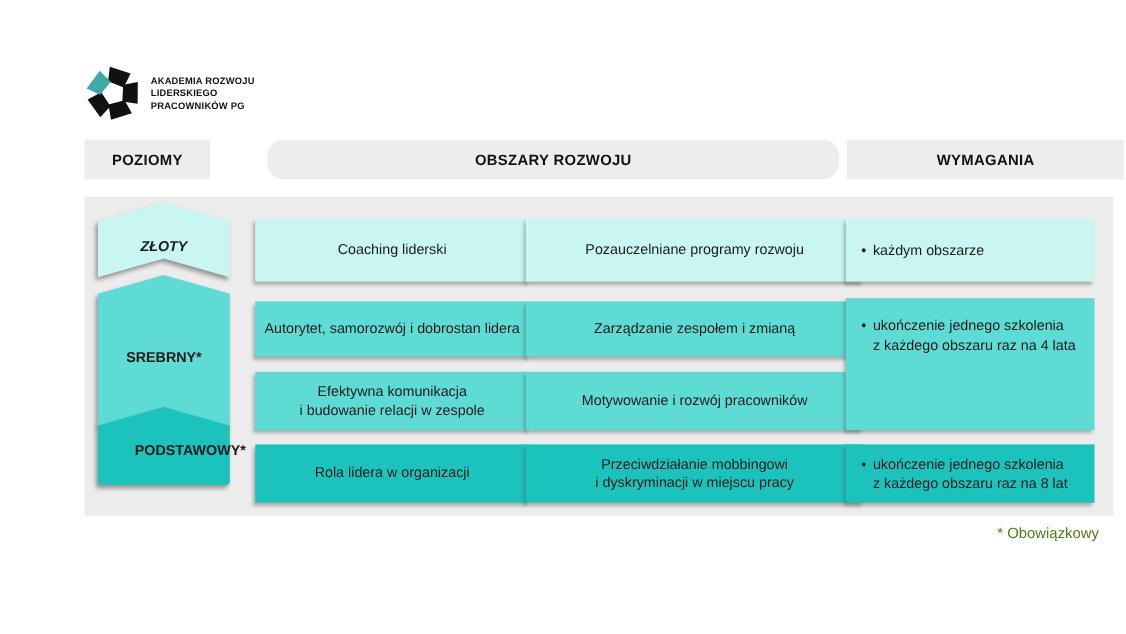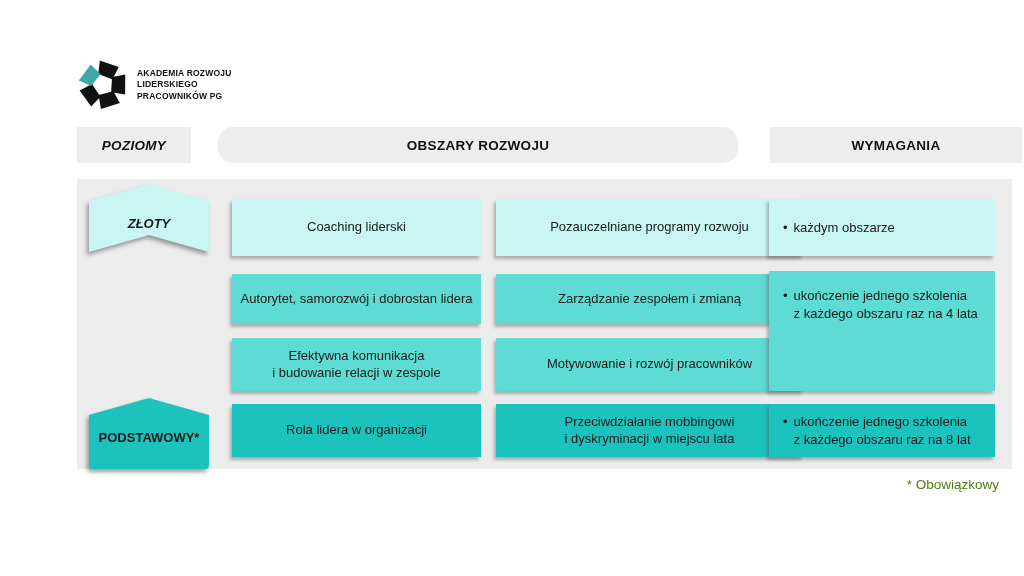--- a/index.html
+++ b/index.html
@@ -10,48 +10,48 @@
   
   .logo{position:absolute;left:45px;top:58px;display:flex;align-items:center;}
   .logo-mark{width:52px;height:54px;}
   .logo-text{margin-left:8px;font-size:8.5px;font-weight:bold;line-height:1.35;letter-spacing:.2px;color:#111;}
   
   .colhead{
     position:absolute;top:127px;height:36px;background:#ededed;
     display:flex;align-items:center;justify-content:center;
     font-size:13.5px;font-weight:bold;letter-spacing:.3px;color:#111;
   }
-  .colhead.poziomy{left:45px;width:114px;font-style:italic;}
-  .colhead.obszary{left:186px;width:520px;border-radius:15px;}
+  .colhead.poziomy{left:45px;width:114px;}
+  .colhead.obszary{left:211px;width:520px;border-radius:15px;}
   .colhead.wymagania{left:738px;width:252px;}
   
   .panel{position:absolute;left:45px;top:179px;width:935px;height:290px;background:#ececec;}
   
   .chev{position:absolute;left:57px;width:120px;}
   .chev svg{position:absolute;left:0;top:0;filter:drop-shadow(-2px 3px 2px rgba(60,60,60,.5));}
   .chev .lvl-label{
     position:absolute;left:0;top:0;width:100%;height:100%;
     display:flex;align-items:center;justify-content:center;
     box-sizing:border-box;padding-top:10px;
     font-size:13px;font-weight:bold;color:#1a1a1a;
   }
   .chev.gold{top:183px;height:70px;font-style:italic;}
   .chev.silver{top:249px;height:141px;}
-  .chev.basic{top:396px;height:73px;}
+  .chev.basic{top:368px;height:73px;padding-left:48px;}
   .fill-gold{fill:#c9f5f2;}
   .fill-silver{fill:#5ddbd4;}
   .fill-basic{fill:#1cc2bc;}
   
   .card{
     position:absolute;display:flex;flex-direction:column;align-items:center;justify-content:center;
     font-size:13px;line-height:1.3;text-align:left;color:#1a1a1a;
     box-shadow:-2px 3px 3px rgba(80,80,80,.40);
   }
   .card.colA{left:200px;width:249px;}
-  .card.colB{left:464px;width:307px;}
+  .card.colB{left:446px;width:307px;}
   .row1{top:199px;height:57px;}
   .row2{top:274px;height:50px;}
   .row3{top:338px;height:53px;}
   .row4{top:404px;height:53px;}
   .bg-gold{background:#c9f5f2;}
   .bg-silver{background:#5ddbd4;}
   .bg-basic{background:#1cc2bc;}
   
   .req{
     position:absolute;left:737px;width:226px;box-sizing:border-box;
@@ -98,20 +98,26 @@
 
   <div class="panel"></div>
 
   <div class="chev gold">
     <svg width="120" height="70" viewBox="0 0 120 70">
       <polygon class="fill-gold" points="0,18 60,1 120,18 120,69 60,52 0,69"></polygon>
     </svg>
     <div class="lvl-label">ZŁOTY</div>
   </div>
 
+  <div class="chev silver">
+    <svg width="120" height="141" viewBox="0 0 120 141">
+      <polygon class="fill-silver" points="0,18 60,1 120,18 120,140 60,123 0,140"></polygon>
+    </svg>
+    <div class="lvl-label">SREBRNY*</div>
+  </div>
 
   <div class="chev basic">
     <svg width="120" height="73" viewBox="0 0 120 73">
       <path class="fill-basic" d="M0,19 L60,2 L120,19 L120,69 Q120,73 116,73 L4,73 Q0,73 0,69 Z"></path>
     </svg>
     <div class="lvl-label">PODSTAWOWY*</div>
   </div>
 
   <div class="card colA row1 bg-gold">
     <div>Coaching liderski</div>
@@ -139,21 +145,21 @@
     <div>Motywowanie i rozwój pracowników</div>
     <div></div>
   </div>
 
   <div class="card colA row4 bg-basic">
     <div>Rola lidera w organizacji</div>
     <div></div>
   </div>
   <div class="card colB row4 bg-basic">
     <div>Przeciwdziałanie mobbingowi</div>
-    <div>i dyskryminacji w miejscu lata</div>
+    <div>i dyskryminacji w miejscu pracy</div>
   </div>
 
   <div class="req gold bg-gold">
     <div class="bullet-row">
       <span class="bullet">•</span>
       <div>
         <div>każdym obszarze</div>
       </div>
     </div>
   </div>

